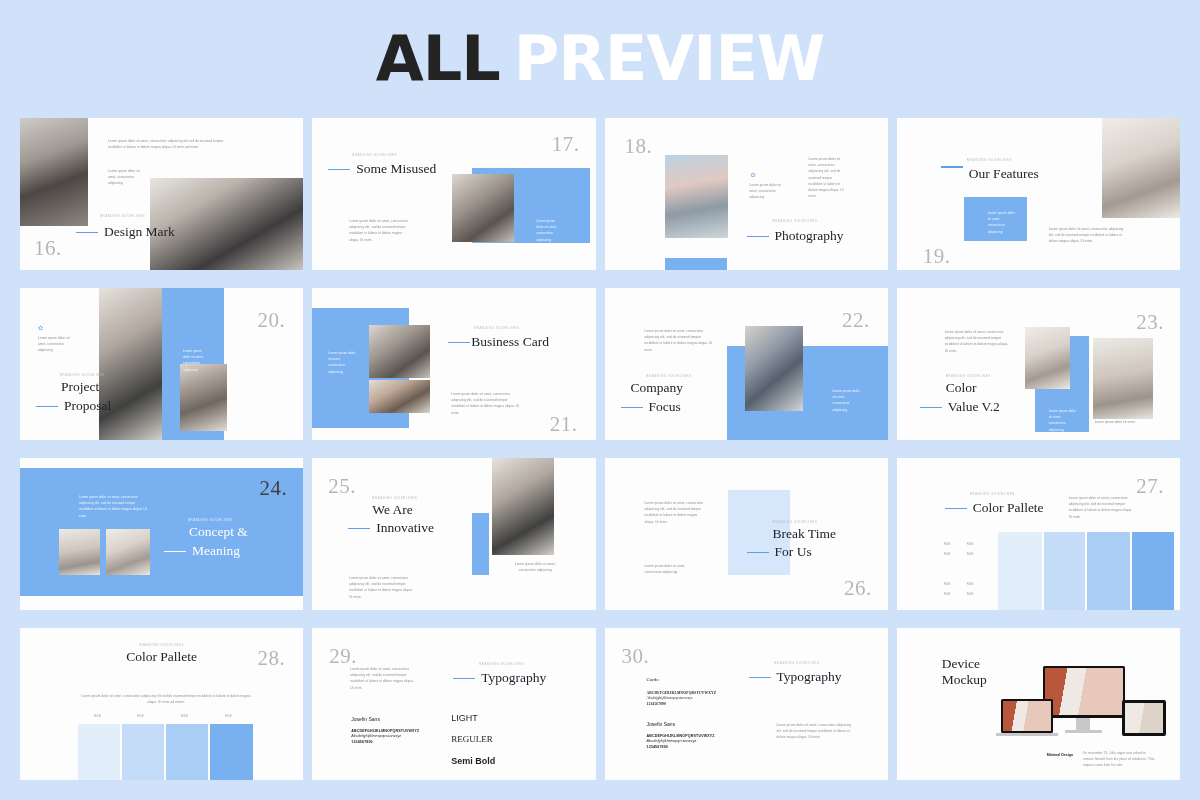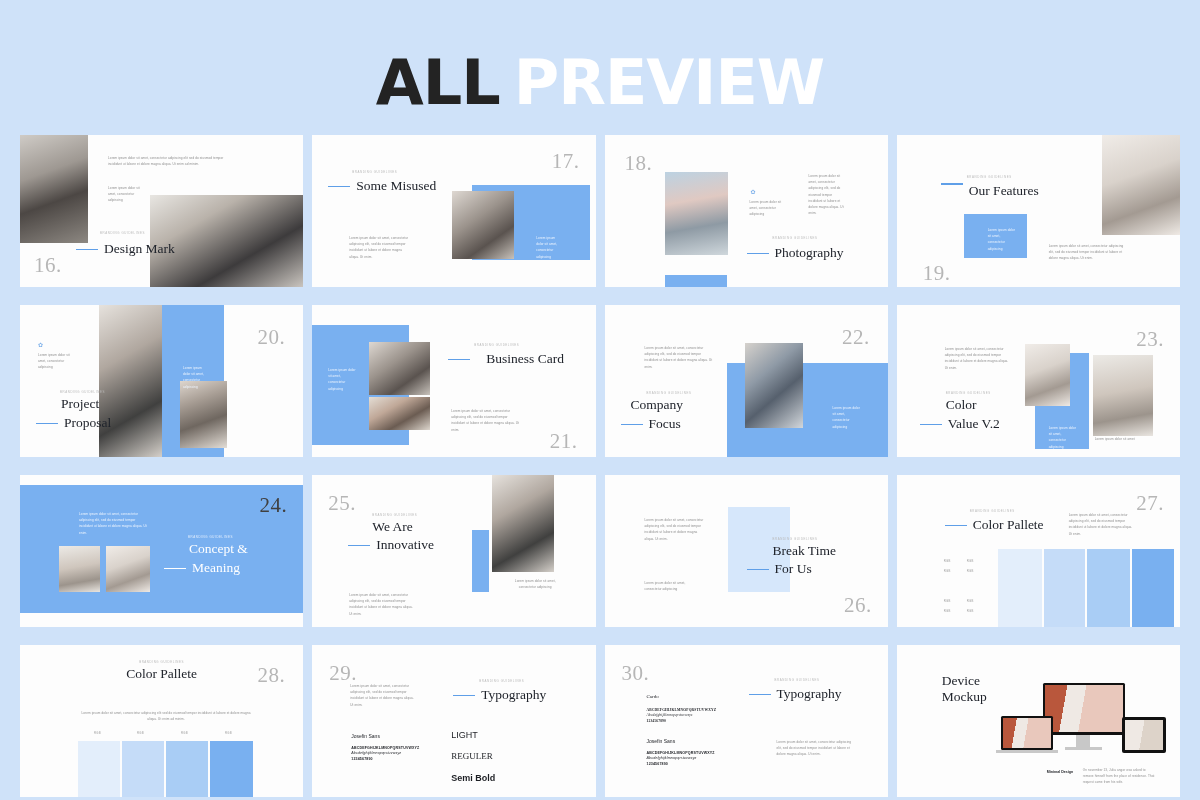--- a/index.html
+++ b/index.html
@@ -4,25 +4,24 @@
 <style>
   * { margin:0; padding:0; box-sizing:border-box; }
   html,body { width:1200px; height:800px; overflow:hidden; }
   body {
     background:#cfe2f9;
     font-family:"Liberation Sans", sans-serif;
   }
 
   
   .header {
-    height:105px;
+    height:118px;
     display:flex;
     align-items:center;
     justify-content:center;
-    margin-top:30px;
   }
   .title {
     font-family:"DejaVu Sans", sans-serif;
     font-weight:bold;
     font-size:62px;
     letter-spacing:-1px;
     line-height:1;
     white-space:nowrap;
   }
   .title .t-dark { color:#232323; }
@@ -217,21 +216,21 @@
     </div>
     <div class="num" style="right:18px;top:22px;">20.</div>
   </div>
 
   <div class="slide">
     <div class="blue" style="left:0;top:20px;width:97px;height:120px;"></div>
     <div class="ph p-c" style="left:57px;top:37px;width:61px;height:53px;"></div>
     <div class="ph p-i" style="left:57px;top:92px;width:61px;height:33px;"></div>
     <div class="body light" style="position:absolute;left:16px;top:62px;width:28px;">Lorem ipsum dolor sit amet, consectetur adipiscing</div>
     <div class="eyebrow" style="position:absolute;left:162px;top:38px;">BRANDING GUIDELINES</div>
-    <div style="position:absolute;left:136px;top:46px;display:flex;align-items:center;gap:16px;">
+    <div style="position:absolute;left:136px;top:46px;display:flex;align-items:center;gap:1px;">
       <span class="rule"></span>
       <span class="h1">Business Card</span>
     </div>
     <div class="body" style="position:absolute;left:139px;top:103px;width:68px;">Lorem ipsum dolor sit amet, consectetur adipiscing elit, sed do eiusmod tempor incididunt ut labore et dolore magna aliqua. Ut enim.</div>
     <div class="num" style="right:18px;top:126px;">21.</div>
   </div>
 
   <div class="slide">
     <div class="blue" style="left:122px;top:58px;width:166px;height:94px;"></div>
     <div class="ph p-h" style="left:140px;top:38px;width:58px;height:85px;"></div>

